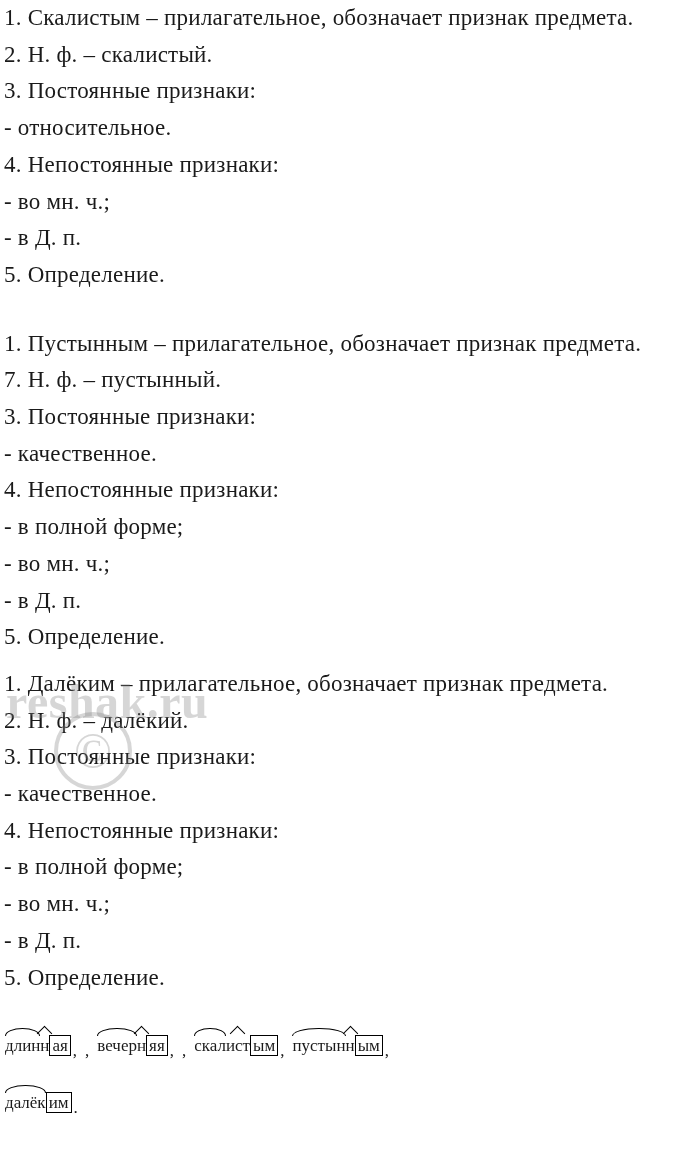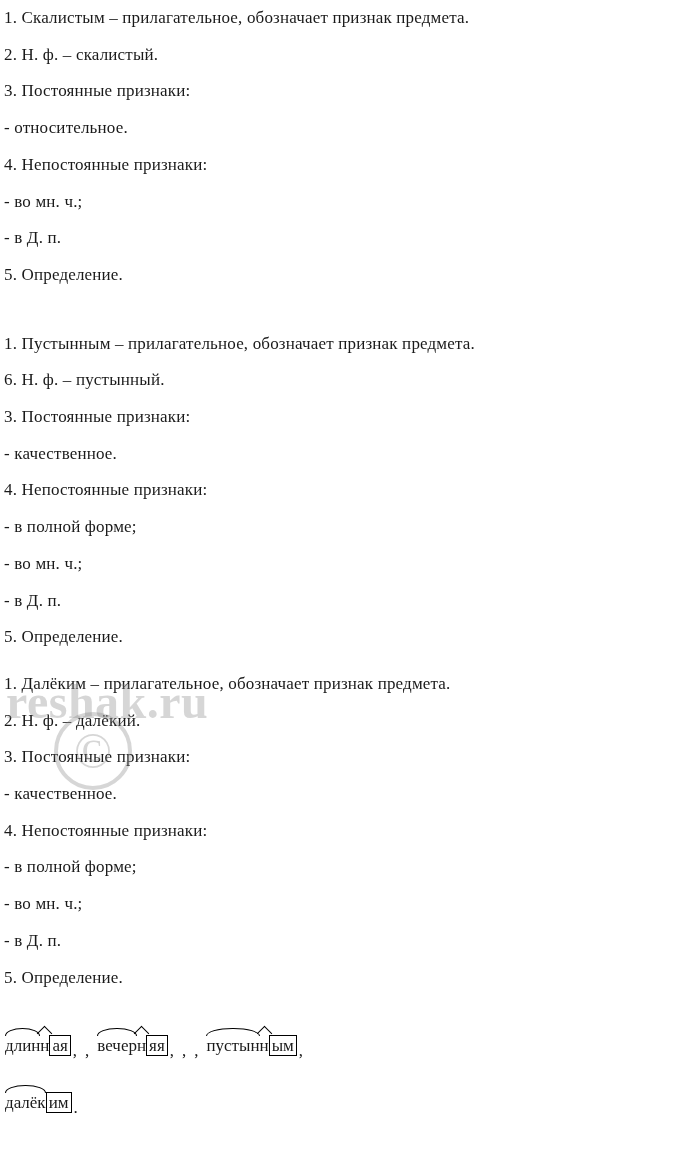--- a/index.html
+++ b/index.html
@@ -19,21 +19,21 @@
     position: relative;
     width: 695px;
     height: 1154px;
     padding: 0;
     box-sizing: border-box;
   }
   .analysis-block {
     padding: 0 4px;
   }
   .line {
-    font-size: 17px;
+    font-size: 23px;
     line-height: 36.7px;
     white-space: nowrap;
     letter-spacing: 0.01em;
   }
   .gap {
     height: 32px;
   }
   .gap-small {
     height: 10px;
   }
@@ -185,21 +185,21 @@
     <div class="line">4. Непостоянные признаки:</div>
     <div class="line">- во мн. ч.;</div>
     <div class="line">- в Д. п.</div>
     <div class="line">5. Определение.</div>
   </div>
 
   <div class="gap"></div>
 
   <div class="analysis-block">
     <div class="line">1. Пустынным – прилагательное, обозначает признак предмета.</div>
-    <div class="line">6. Н. ф. – пустынный.</div>
+    <div class="line">7. Н. ф. – пустынный.</div>
     <div class="line">3. Постоянные признаки:</div>
     <div class="line">- качественное.</div>
     <div class="line">4. Непостоянные признаки:</div>
     <div class="line">- в полной форме;</div>
     <div class="line">- во мн. ч.;</div>
     <div class="line">- в Д. п.</div>
     <div class="line">5. Определение.</div>
   </div>
 
   <div class="gap-small"></div>
@@ -232,20 +232,21 @@
           <span class="punct">,</span>
         </span>
         <span class="word-unit">
           <span class="word"><span class="m root">вечер</span><span class="m suffix">н</span><span class="m ending">яя</span></span>
           <span class="punct">,</span>
         </span>
         <span class="word-unit">
           <span class="punct">,</span>
         </span>
         <span class="word-unit">
+          <span class="word"><span class="m root">скал</span><span class="m suffix">ист</span><span class="m ending">ым</span></span>
           <span class="punct">,</span>
         </span>
         <span class="word-unit">
           <span class="word"><span class="m root">пустын</span><span class="m suffix">н</span><span class="m ending">ым</span></span>
           <span class="punct">,</span>
         </span>
       </div>
       <div class="word-line">
         <span class="word-unit">
           <span class="word"><span class="m root">далёк</span><span class="m ending">им</span></span>

